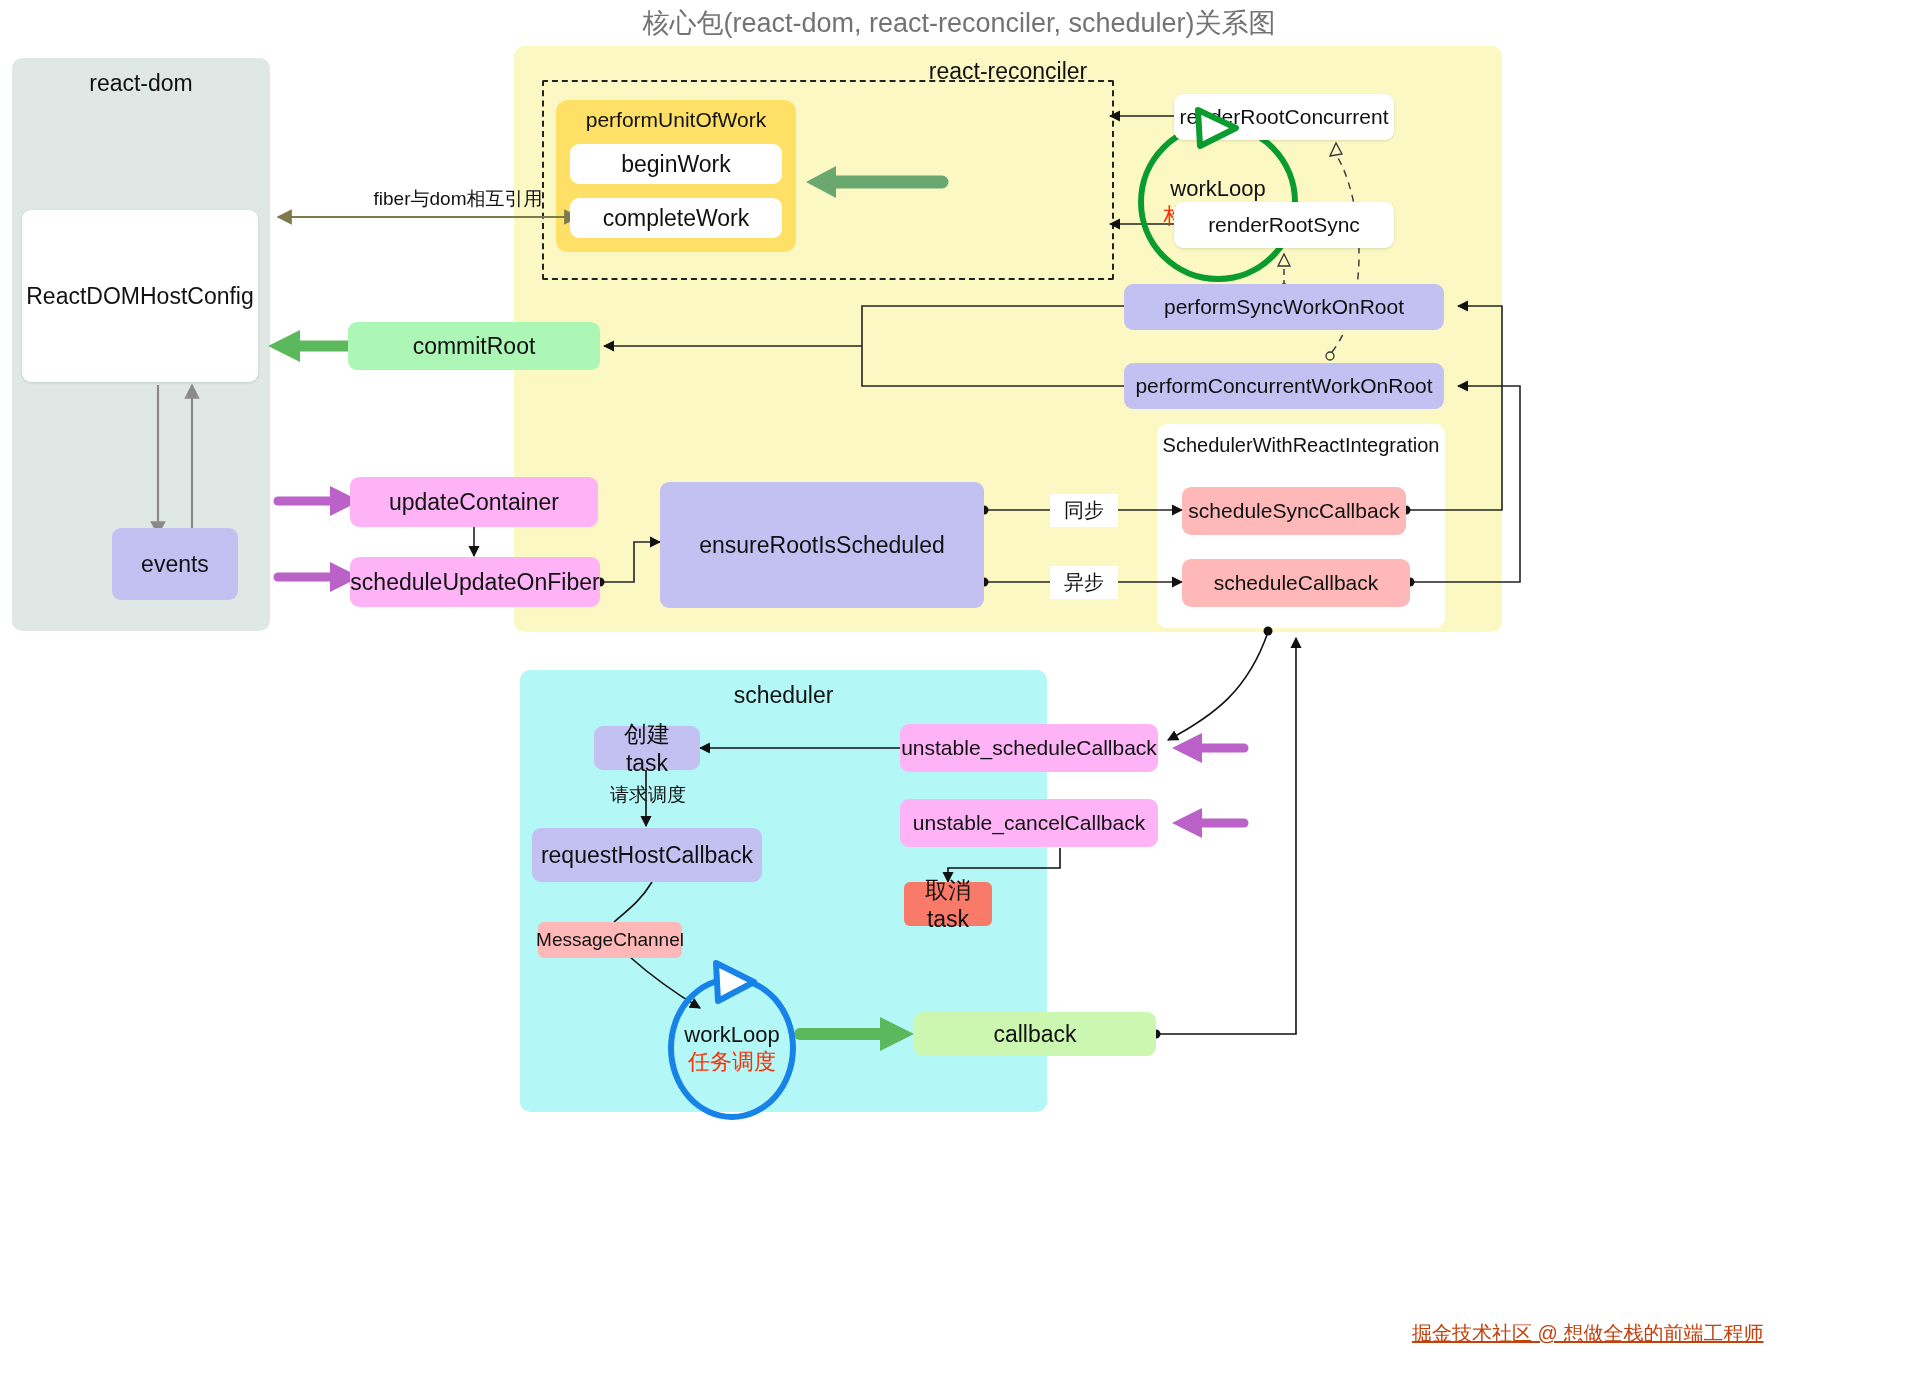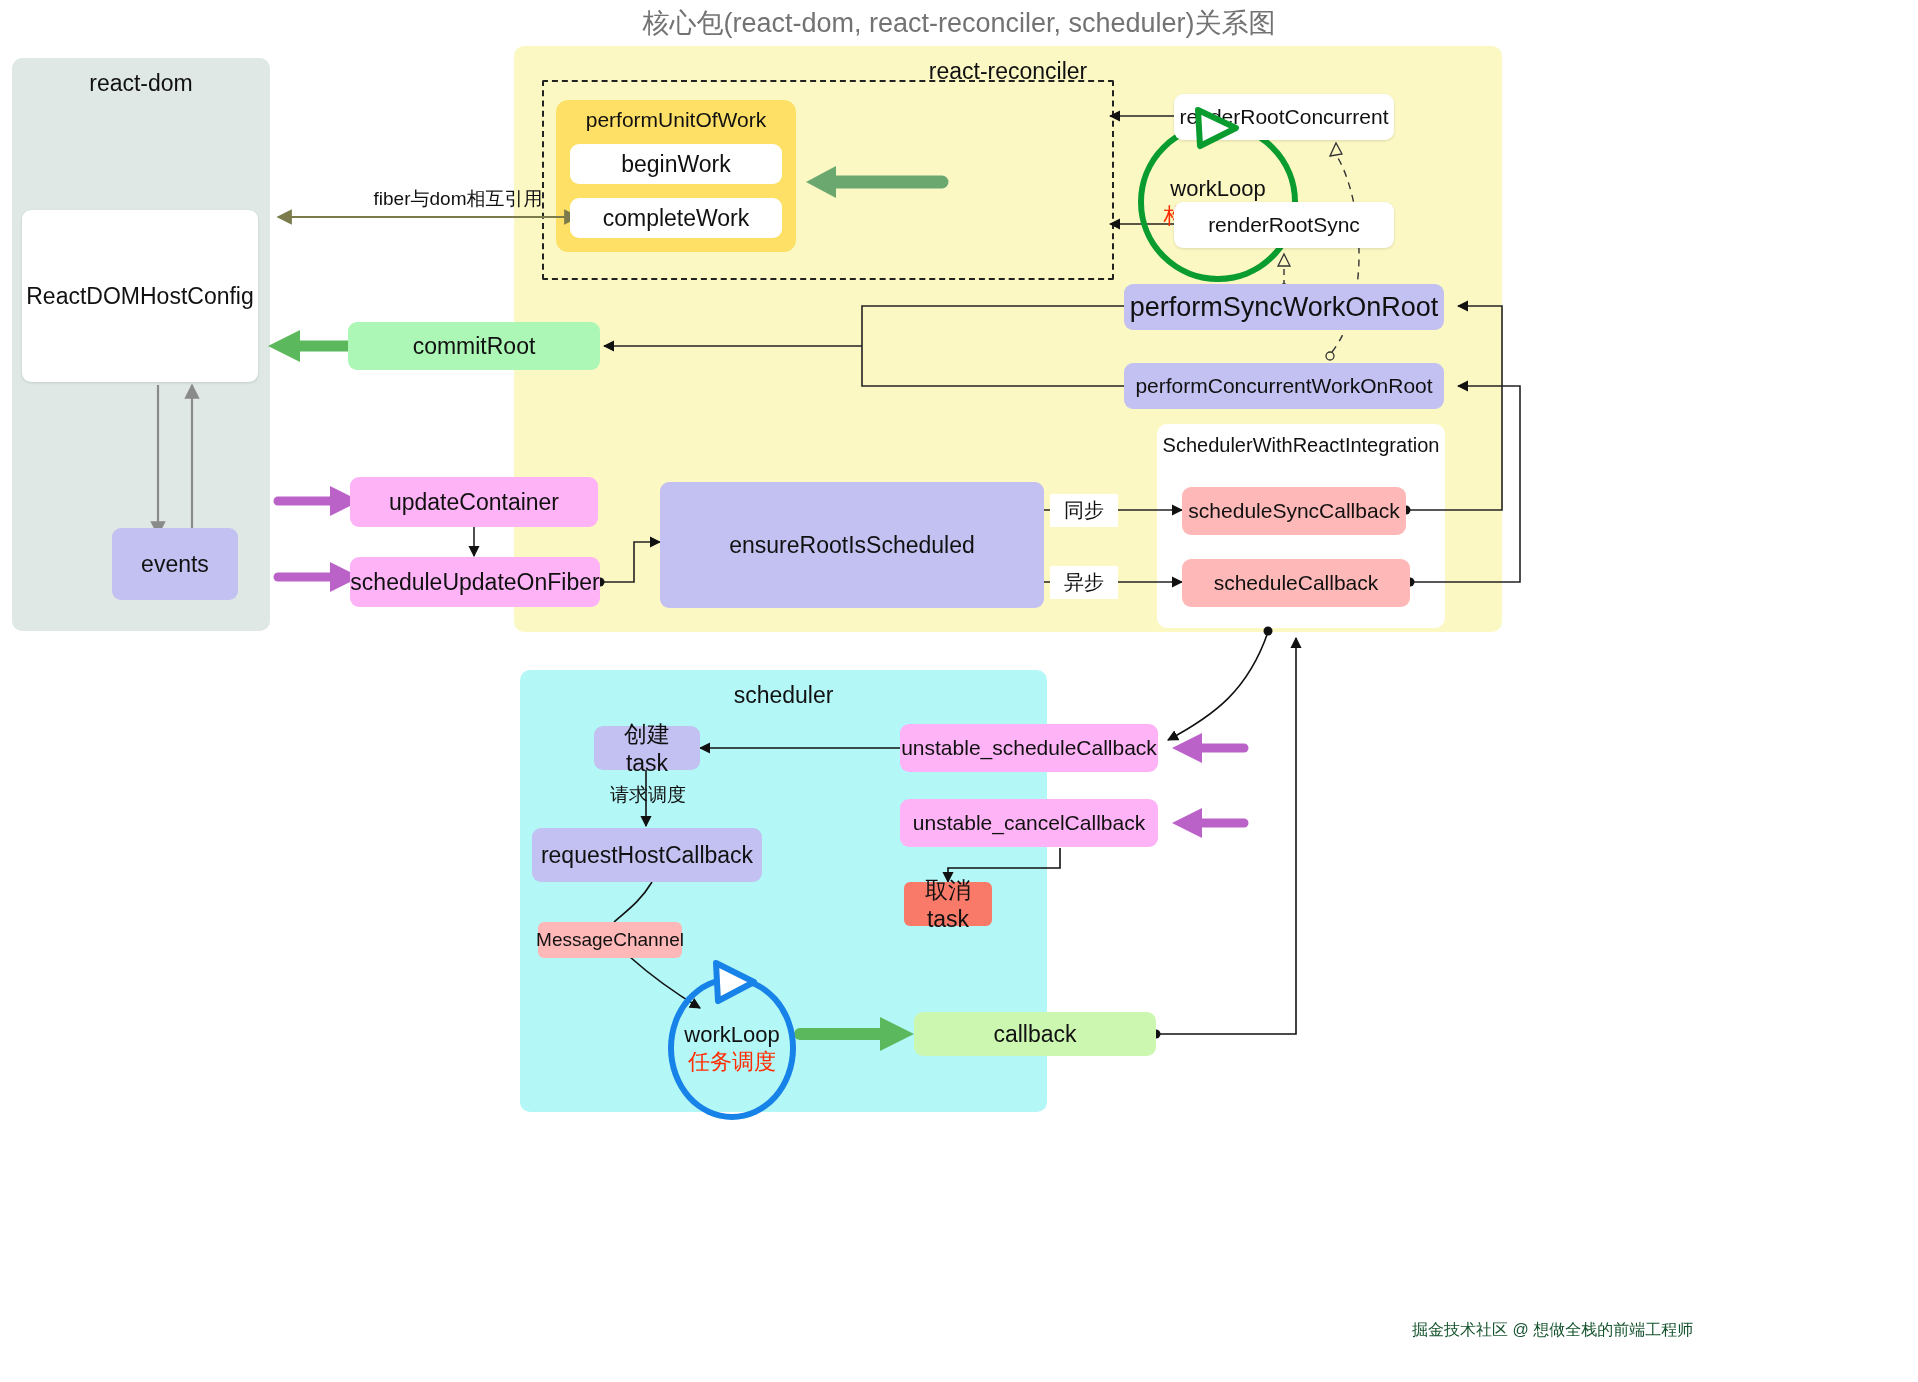--- a/index.html
+++ b/index.html
@@ -98,24 +98,25 @@
   .plain-label {
     position: absolute;
     font-size: 19px;
     color: #111;
     z-index: 7;
     text-align: center;
     white-space: nowrap;
   }
   .watermark {
     position: absolute;
-    font-size: 16px;
-    color: #14532d;
+    font-size: 20px;
+    color: #c2410c;
     z-index: 9;
     white-space: nowrap;
+    text-decoration: underline;
   }
 </style>
 </head>
 <body>
 
 <div id="stage">
 
   <div class="title">核心包(react-dom, react-reconciler, scheduler)关系图</div>
 
   <div class="grp" style="left:12px; top:58px; width:258px; height:573px; background:#dfe8e4;">
@@ -279,41 +280,41 @@
   </svg>
 
   <div class="node box" style="left:1174px; top:94px; width:220px; height:46px; background:#ffffff; box-shadow:0 1px 3px rgba(0,0,0,.12); font-size:21px;">
     <span>renderRootConcurrent</span>
   </div>
 
   <div class="node box" style="left:1174px; top:202px; width:220px; height:46px; background:#ffffff; box-shadow:0 1px 3px rgba(0,0,0,.12); font-size:21px;">
     <span>renderRootSync</span>
   </div>
 
-  <div class="node box" style="left:1124px; top:284px; width:320px; height:46px; background:#c3c1f2; font-size:27px;">
+  <div class="node box" style="left:1124px; top:284px; width:320px; height:46px; background:#c3c1f2; font-size:21px;">
     <span>performSyncWorkOnRoot</span>
   </div>
 
   <div class="node box" style="left:1124px; top:363px; width:320px; height:46px; background:#c3c1f2; font-size:21px;">
     <span>performConcurrentWorkOnRoot</span>
   </div>
 
   <div class="node box" style="left:348px; top:322px; width:252px; height:48px; background:#adf7b6;">
     <span>commitRoot</span>
   </div>
 
   <div class="node box" style="left:350px; top:477px; width:248px; height:50px; background:#ffb3f7;">
     <span>updateContainer</span>
   </div>
 
   <div class="node box" style="left:350px; top:557px; width:250px; height:50px; background:#ffb3f7;">
     <span>scheduleUpdateOnFiber</span>
   </div>
 
-  <div class="node box" style="left:660px; top:482px; width:384px; height:126px; background:#c3c1f2;">
+  <div class="node box" style="left:660px; top:482px; width:324px; height:126px; background:#c3c1f2;">
     <span>ensureRootIsScheduled</span>
   </div>
 
   <div class="node box" style="left:1182px; top:487px; width:224px; height:48px; background:#ffb8b8; font-size:21px; z-index:9;">
     <span>scheduleSyncCallback</span>
   </div>
 
   <div class="node box" style="left:1182px; top:559px; width:228px; height:48px; background:#ffb8b8; font-size:21px; z-index:9;">
     <span>scheduleCallback</span>
   </div>

